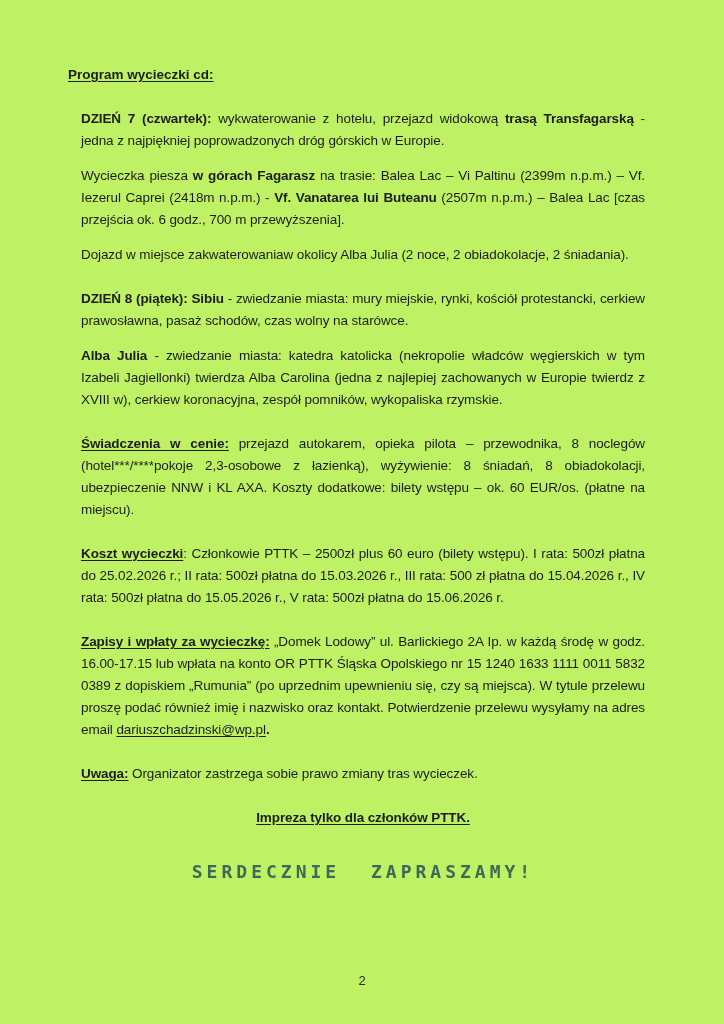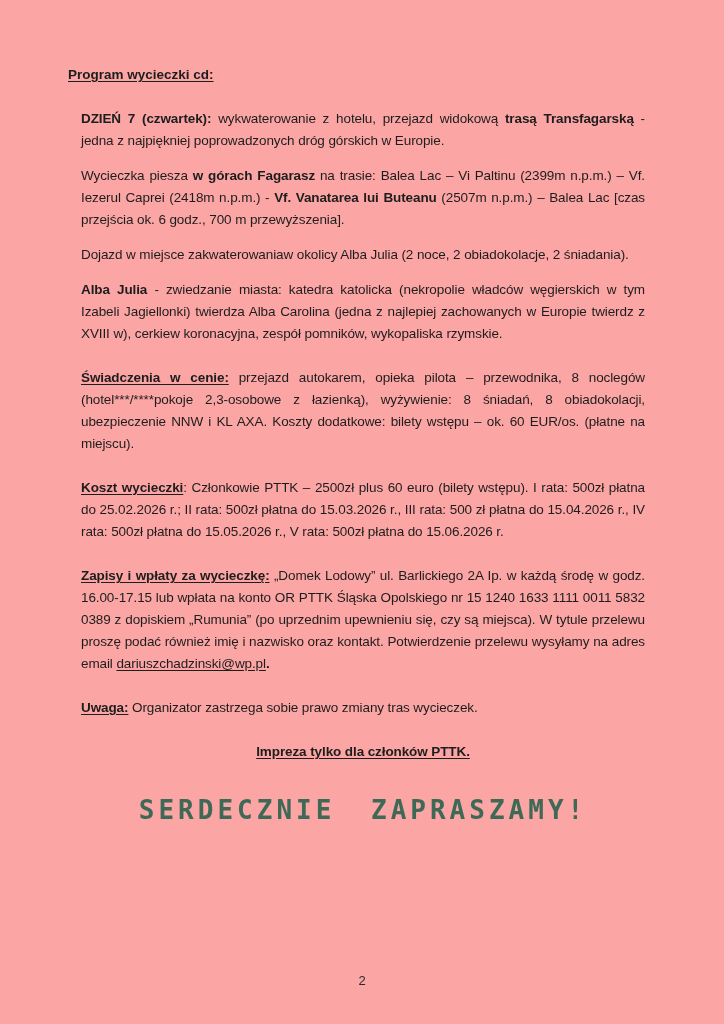--- a/index.html
+++ b/index.html
@@ -34,45 +34,46 @@
     text-align: justify;
   }
   .block.gap { margin-top: 22px; }
   .block .b { font-weight: bold; }
   .block .u { text-decoration: underline; text-underline-offset: 2px; }
   .closing-banner {
     margin-top: 32px;
     text-align: center;
     font-family: "DejaVu Sans Mono", monospace;
     font-weight: bold;
-    font-size: 26px;
+    font-size: 18px;
     letter-spacing: 4px;
     word-spacing: 16px;
     white-space: nowrap;
   }
   .page-number {
     position: absolute;
     left: 0;
     right: 0;
     bottom: 36px;
     text-align: center;
     font-size: 13px;
     color: #2a2a2a;
   }
 </style>
 </head>
 <body>
 
-<div class="page" style="background: #fca5a5; color: rgb(29, 29, 29);">
+<div class="page" style="background: #bef264; color: rgb(29, 29, 29);">
   <div class="content">
     <p class="doc-title">Program wycieczki cd:</p>
     <div>
         <p class="block gap"><span class="b">DZIEŃ 7 (czwartek):</span><span> wykwaterowanie z hotelu, przejazd widokową </span><span class="b">trasą Transfagarską</span><span> - jedna z najpiękniej poprowadzonych dróg górskich w Europie.</span></p>
         <p class="block"><span>Wycieczka piesza </span><span class="b">w górach Fagarasz</span><span> na trasie: Balea Lac – Vi Paltinu (2399m n.p.m.) – Vf. Iezerul Caprei (2418m n.p.m.) - </span><span class="b">Vf. Vanatarea lui Buteanu</span><span> (2507m n.p.m.) – Balea Lac  [czas przejścia ok. 6 godz., 700 m przewyższenia].</span></p>
         <p class="block"><span>Dojazd w miejsce zakwaterowaniaw okolicy Alba Julia (2 noce, 2 obiadokolacje, 2 śniadania).</span></p>
+        <p class="block gap"><span class="b">DZIEŃ 8 (piątek): Sibiu</span><span> - zwiedzanie miasta: mury miejskie, rynki, kościół protestancki, cerkiew prawosławna, pasaż schodów, czas wolny na starówce.</span></p>
         <p class="block"><span class="b">Alba Julia</span><span> - zwiedzanie miasta: katedra katolicka (nekropolie władców węgierskich w tym Izabeli Jagiellonki) twierdza Alba Carolina (jedna z najlepiej zachowanych w Europie twierdz z XVIII w), cerkiew koronacyjna, zespół pomników, wykopaliska rzymskie.</span></p>
         <p class="block gap"><span class="b u">Świadczenia w cenie:</span><span> przejazd autokarem, opieka pilota – przewodnika, 8 noclegów (hotel***/****pokoje 2,3-osobowe z łazienką), wyżywienie: 8 śniadań, 8 obiadokolacji, ubezpieczenie NNW i KL AXA. Koszty dodatkowe: bilety wstępu – ok. 60 EUR/os. (płatne na miejscu).</span></p>
         <p class="block gap"><span class="b u">Koszt wycieczki</span><span>: Członkowie PTTK – 2500zł plus 60 euro (bilety wstępu). I rata: 500zł płatna do 25.02.2026 r.; II rata: 500zł płatna do 15.03.2026 r., III rata: 500 zł płatna do 15.04.2026 r., IV rata: 500zł płatna do 15.05.2026 r., V rata: 500zł płatna do 15.06.2026 r.</span></p>
         <p class="block gap"><span class="b u">Zapisy i wpłaty za wycieczkę:</span><span> „Domek Lodowy” ul. Barlickiego 2A Ip. w każdą środę w godz. 16.00-17.15 lub wpłata na konto OR PTTK Śląska Opolskiego nr 15 1240 1633 1111 0011 5832 0389 z dopiskiem „Rumunia” (po uprzednim upewnieniu się, czy są miejsca). W tytule przelewu proszę podać również imię i nazwisko oraz kontakt. Potwierdzenie przelewu wysyłamy na adres email </span><span class="u">dariuszchadzinski@wp.pl</span><span class="b">.</span></p>
         <p class="block gap"><span class="b u">Uwaga:</span><span> Organizator zastrzega sobie prawo zmiany tras wycieczek.</span></p>
         <p class="block gap" style="text-align: center;"><span class="b u">Impreza tylko dla członków PTTK.</span></p>
       </div>
     <div class="closing-banner" style="color: rgb(62, 105, 87);">SERDECZNIE ZAPRASZAMY!</div>
   </div>
   <div class="page-number">2</div>

